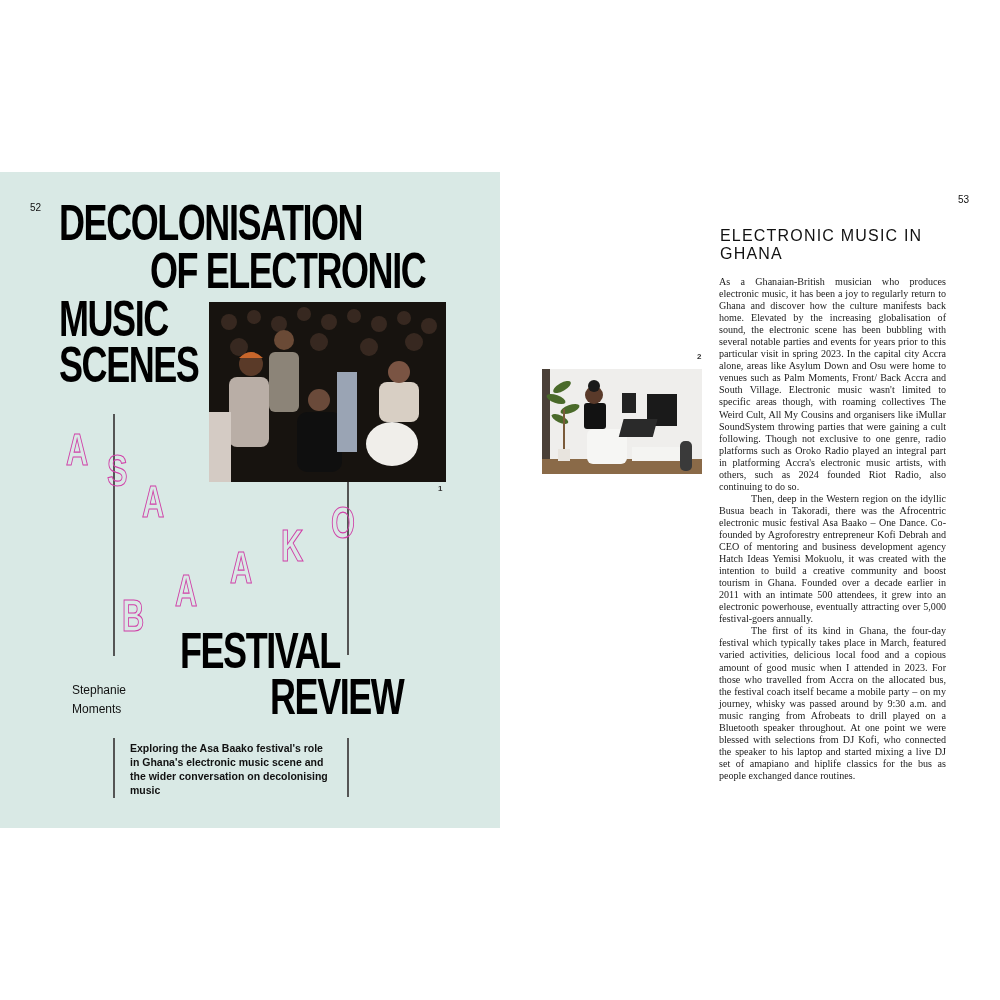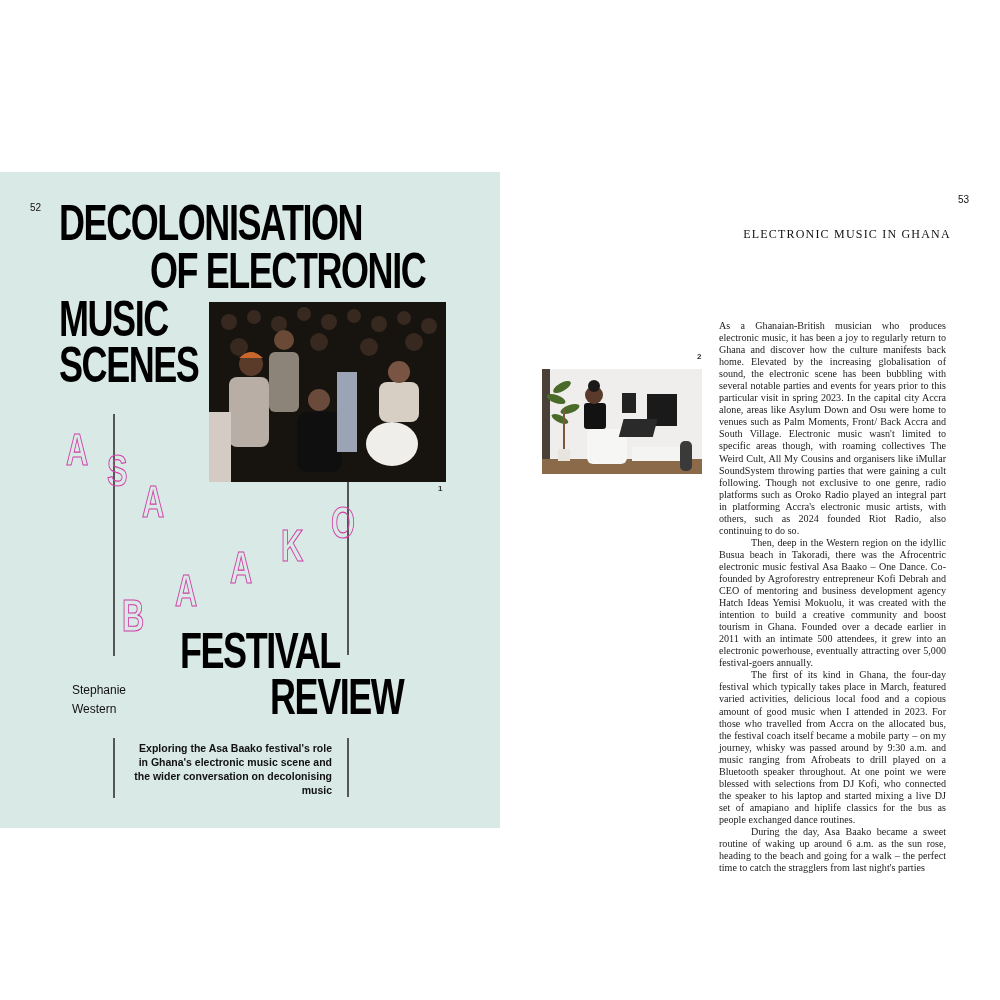--- a/index.html
+++ b/index.html
@@ -6,23 +6,23 @@
   body { width: 1000px; height: 1000px; background: #ffffff; position: relative; overflow: hidden; font-family: "Liberation Sans", sans-serif; }
   .left-page { position: absolute; left: 0; top: 172px; width: 500px; height: 656px; background: #d9e9e5; }
   .page-num { position: absolute; font-family: "Liberation Sans", sans-serif; font-weight: 400; font-size: 10px; color: #111; }
   .headline { position: absolute; font-family: "Liberation Sans", sans-serif; font-weight: 900; color: #000; letter-spacing: -2px; transform-origin: left top; white-space: nowrap; line-height: 1; }
   .hl { font-size: 50px; transform: scaleX(0.72); font-weight: 700; }
   .vline { position: absolute; width: 1.5px; background: #555; }
   .pink { position: absolute; font-family: "Liberation Sans", sans-serif; font-weight: 700; font-size: 44px; color: transparent; -webkit-text-stroke: 1.2px #d040a8; transform: scaleX(0.7); transform-origin: left top; line-height: 1; }
   .photo { position: absolute; overflow: hidden; }
   .caption-num { position: absolute; font-size: 8px; font-weight: 700; color: #333; }
   .author { position: absolute; left: 72px; top: 681px; font-size: 12px; line-height: 19px; color: #111; font-family: "Liberation Sans", sans-serif; }
-  .standfirst { position: absolute; left: 130px; top: 741px; width: 202px; text-align: right; font-weight: 700; font-size: 10.5px; line-height: 14px; color: #111; }
-  .section-title { position: absolute; left: 720px; top: 227px; width: 254px; text-align: center; font-family: Liberation Serif, serif; font-size: 12px; letter-spacing: 1.2px; color: #111; }
-  .body-text { position: absolute; left: 719px; top: 276px; width: 227px; font-family: "Liberation Serif", serif; font-size: 10.1px; line-height: 12.05px; color: #1a1a1a; text-align: justify; hyphens: none; margin-top: 44px; }
+  .standfirst { position: absolute; left: 130px; top: 741px; width: 202px; text-align: left; font-weight: 700; font-size: 10.5px; line-height: 14px; color: #111; }
+  .section-title { position: absolute; left: 720px; top: 227px; width: 254px; text-align: left; font-family: Liberation Sans, sans-serif; font-size: 16px; letter-spacing: 1.2px; color: #111; }
+  .body-text { position: absolute; left: 719px; top: 276px; width: 227px; font-family: "Liberation Serif", serif; font-size: 10.1px; line-height: 12.05px; color: #1a1a1a; text-align: justify; hyphens: none; }
   .body-text p { margin: 0; }
   .body-text p.indent { text-indent: 32px; }
 </style>
 </head>
 <body>
 
 <div class="left-page"></div>
 
 <div class="page-num" style="left:30px; top:202px;">52</div>
 
@@ -77,21 +77,21 @@
 <div class="pink" style="left:175px; top:569px;">A</div>
 <div class="pink" style="left:230px; top:546px;">A</div>
 <div class="pink" style="left:281px; top:524px;">K</div>
 <div class="pink" style="left:331px; top:501px;">O</div>
 
 <div class="headline hl" style="left:180px; top:626px;">FESTIVAL</div>
 <div class="headline hl" style="left:270px; top:672px;">REVIEW</div>
 
 <div class="author">
   <div>Stephanie</div>
-  <div>Western</div>
+  <div>Moments</div>
 </div>
 
 <div class="standfirst">Exploring the Asa Baako festival's role in Ghana's electronic music scene and the wider conversation on decolonising music</div>
 
 <div class="page-num" style="left:958px; top:194px;">53</div>
 <div class="section-title">ELECTRONIC MUSIC IN GHANA</div>
 
 <div class="caption-num" style="left:697px; top:352px;">2</div>
 <div class="photo" style="left:542px; top:369px; width:160px; height:105px; background:#ecebe8;">
   <svg width="160" height="105" viewBox="0 0 160 105">
@@ -115,14 +115,13 @@
     <rect x="105" y="25" width="30" height="32" fill="#1a1a1a"></rect>
     <rect x="95" y="50" width="34" height="18" fill="#2a2a2a" transform="skewX(-15)"></rect>
     <rect x="138" y="72" width="12" height="30" rx="5" fill="#3a3a3a"></rect>
   </svg>
 </div>
 
 <div class="body-text">
   <p>As a Ghanaian-British musician who produces electronic music, it has been a joy to regularly  return to Ghana and discover how the culture manifests back home. Elevated by the increasing globalisation of sound, the electronic scene has been bubbling with several notable parties and events for years prior to this particular visit in spring 2023. In the capital city Accra alone, areas like Asylum Down and Osu were home to venues such as Palm Moments, Front/ Back Accra and South Village. Electronic music wasn't limited to specific areas though, with roaming collectives The Weird Cult, All My Cousins and organisers like iMullar SoundSystem throwing parties that were gaining a cult following. Though not exclusive to one genre, radio platforms such as Oroko Radio played an integral part in platforming Accra's electronic music artists, with others, such as 2024 founded Riot Radio, also continuing to do so.</p>
   <p class="indent">Then, deep in the Western region on the idyllic Busua beach in Takoradi, there was the Afrocentric electronic music festival Asa Baako – One Dance. Co-founded by Agroforestry entrepreneur Kofi Debrah and CEO of mentoring and business development agency Hatch Ideas Yemisi Mokuolu, it was created with the intention to build a creative community and boost tourism in Ghana. Founded over a decade earlier in 2011 with an intimate 500 attendees, it grew into an electronic powerhouse, eventually attracting over 5,000 festival-goers annually.</p>
   <p class="indent">The first of its kind in Ghana, the four-day festival which typically takes place in March, featured varied activities, delicious local food and a copious amount of good music when I attended in 2023. For those who travelled from Accra on the allocated bus, the festival coach itself became a mobile party – on my journey, whisky was passed around by 9:30 a.m. and music ranging from Afrobeats to drill played on a Bluetooth speaker throughout. At one point we were blessed with selections from DJ Kofi, who connected the speaker to his laptop and started mixing a live DJ set of amapiano and hiplife classics for the bus as people exchanged dance routines.</p>
-  <p class="indent">During the day, Asa Baako became a sweet routine of waking up around 6 a.m. as the sun rose, heading to the beach and going for a walk – the perfect time to catch the stragglers from last night's parties</p>
 </div>
 
 </body></html>

